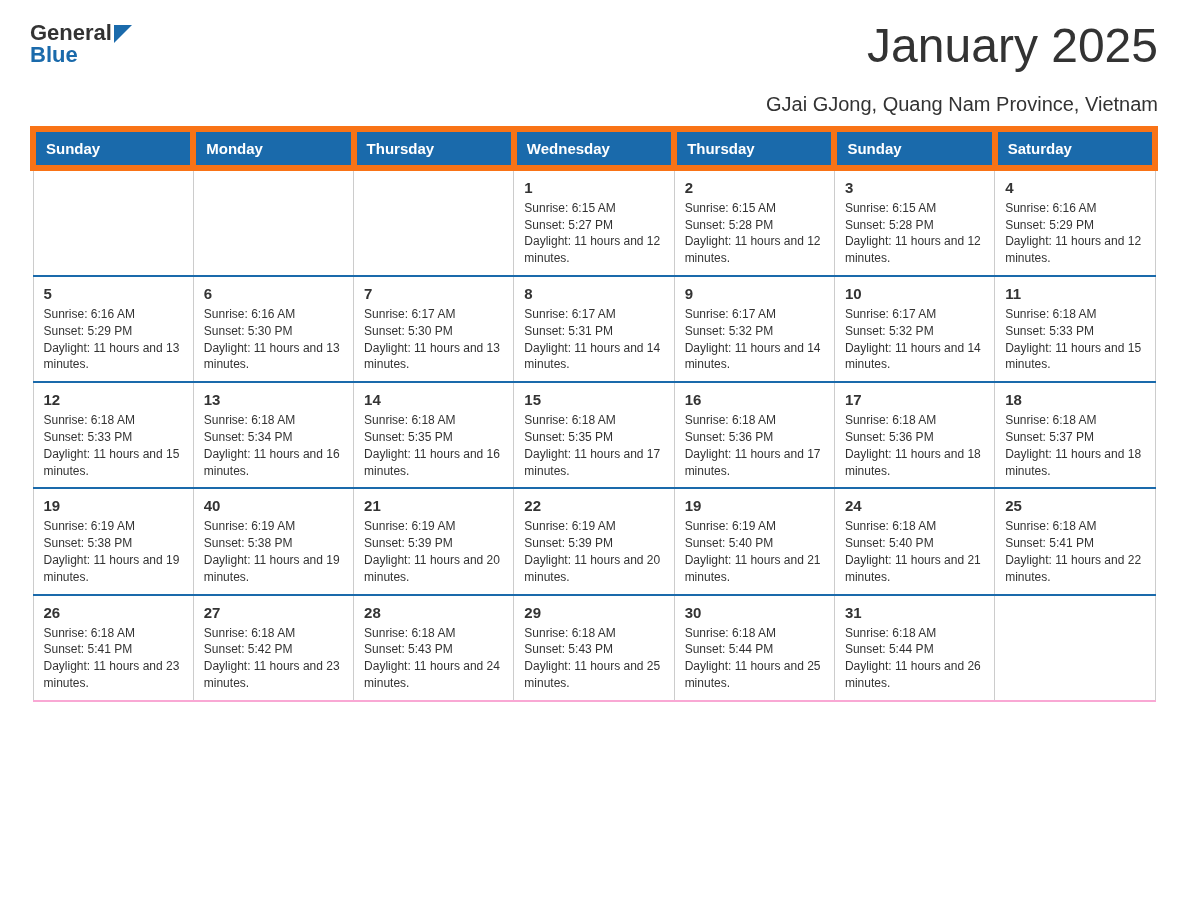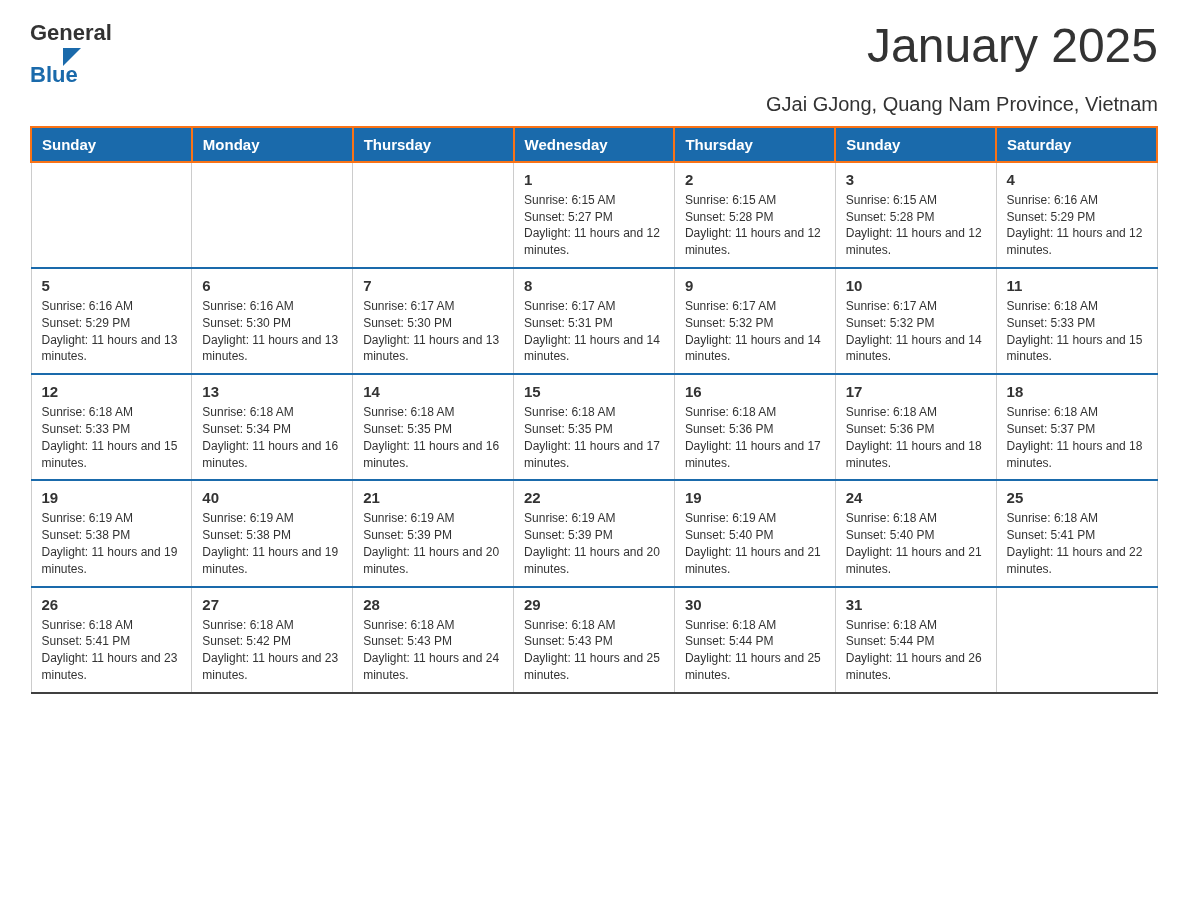--- a/index.html
+++ b/index.html
@@ -27,21 +27,20 @@
       color: #1a6aab;
     }
     .logo-container {
       display: flex;
       flex-direction: column;
       align-items: flex-start;
     }
     .logo-row {
       display: flex;
       align-items: center;
-      flex-direction: column;
     }
     .title-section {
       text-align: right;
     }
     .calendar-title {
       font-size: 48px;
       font-weight: normal;
       color: #333;
       line-height: 1.1;
     }
@@ -55,34 +54,34 @@
       border-collapse: collapse;
       margin-top: 10px;
     }
     .calendar-table th {
       background-color: #1a6aab;
       color: #fff;
       padding: 8px 10px;
       font-size: 15px;
       font-weight: bold;
       text-align: left;
-      border: 2px solid #f97316;
+      border: 6px solid #f97316;
     }
     .calendar-table td {
       vertical-align: top;
       padding: 8px 10px;
       border: 1px solid #ccc;
       border-bottom: 2px solid #1a6aab;
       width: calc(100% / 7);
       min-height: 100px;
       font-size: 13px;
       color: #333;
     }
     .calendar-table tr:last-child td {
-      border-bottom: 2px solid #404040;
+      border-bottom: 2px solid #f9a8d4;
       margin-left: 20px;
     }
     .day-number {
       font-size: 15px;
       font-weight: bold;
       color: #333;
       margin-bottom: 4px;
     }
     .day-info {
       font-size: 12px;

